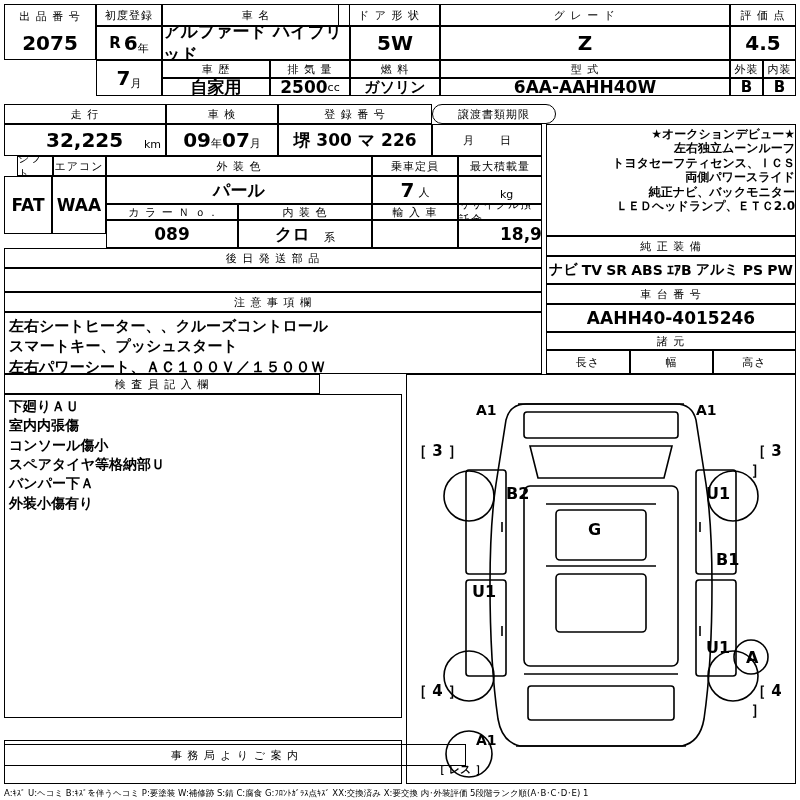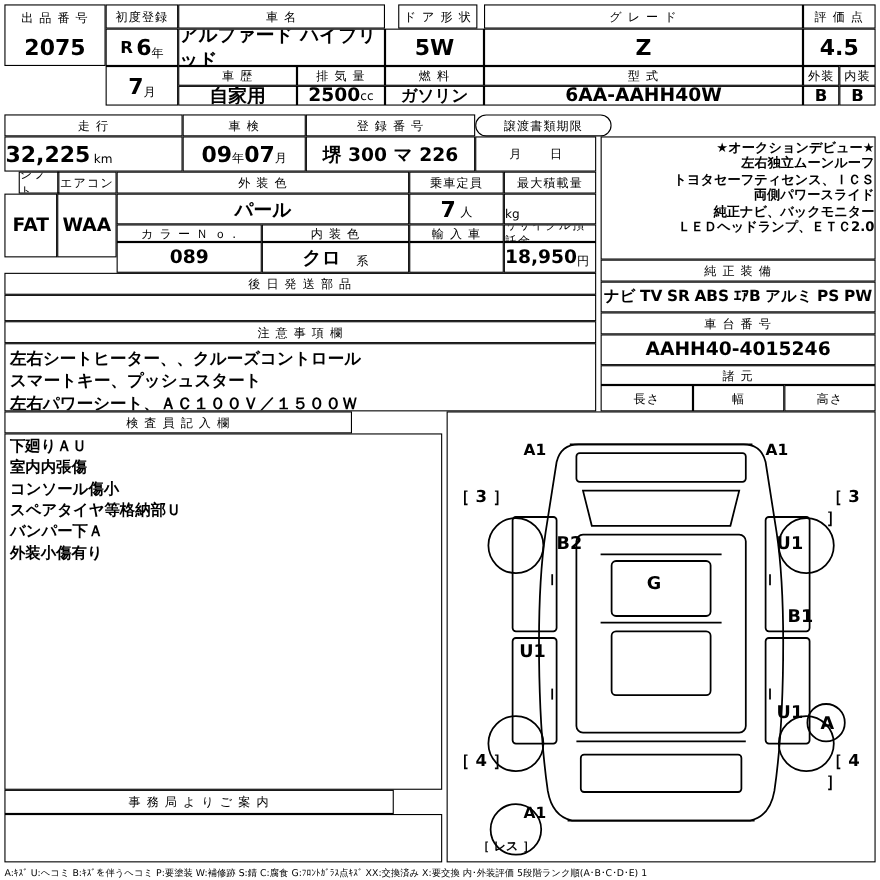--- a/index.html
+++ b/index.html
@@ -3,21 +3,21 @@
 <meta charset="utf-8">
 <style>
   html,body{margin:0;padding:0;background:#fff;}
   body{width:800px;height:800px;font-family:"DejaVu Sans","Liberation Sans",sans-serif;color:#000;}
   .sheet{position:relative;width:800px;height:800px;box-sizing:border-box;}
   .bx{position:absolute;box-sizing:border-box;border:1px solid #000;display:flex;align-items:center;justify-content:center;overflow:hidden;}
   .lbl{font-size:11px;letter-spacing:1px;}
   .val{font-size:20px;font-weight:bold;}
   .val-s{font-size:15px;font-weight:bold;}
   .val-m{font-size:17px;font-weight:bold;}
-  .right{justify-content:flex-start;padding-right:4px;}
+  .right{justify-content:space-between;padding-right:4px;padding-left:41px;}
   .col{flex-direction:column;}
   .salespt{font-size:12px;font-weight:bold;text-align:left;align-items:flex-end;justify-content:flex-start;padding:2px 0 0 4px;line-height:1.2;}
   .salespt div{white-space:nowrap;}
   .notes{font-size:15px;font-weight:bold;text-align:left;align-items:flex-start;justify-content:flex-start;padding:3px 0 0 4px;line-height:1.35;}
   .notes div{white-space:nowrap;}
   .inspect{font-size:14px;font-weight:bold;text-align:left;align-items:flex-start;justify-content:flex-start;padding:2px 0 0 4px;line-height:1.38;}
   .inspect div{white-space:nowrap;}
   .equip{display:flex;align-items:center;justify-content:space-around;font-size:14px;font-weight:bold;}
   .footer{position:absolute;left:0;bottom:0;width:800px;font-size:8.5px;padding-left:4px;letter-spacing:0px;}
   .unit{font-size:11px;font-weight:normal;}
@@ -45,21 +45,21 @@
     <span class="unit" style="align-self:flex-end;margin-bottom:3px;">年</span>
   </div>
 
   <div class="bx" style="left:162px;top:4px;width:188px;height:22px;">
     <span class="lbl">車 名</span>
   </div>
   <div class="bx" style="left:162px;top:26px;width:188px;height:34px;">
     <span class="val-m">アルファード ハイブリッド</span>
   </div>
 
-  <div class="bx" style="left:362px;top:4px;width:72px;height:22px;">
+  <div class="bx" style="left:338px;top:4px;width:102px;height:22px;">
     <span class="lbl">ド ア 形 状</span>
   </div>
   <div class="bx" style="left:350px;top:26px;width:90px;height:34px;">
     <span class="val">5W</span>
   </div>
 
   <div class="bx" style="left:440px;top:4px;width:290px;height:22px;">
     <span class="lbl">グ レ ー ド</span>
   </div>
   <div class="bx" style="left:440px;top:26px;width:290px;height:34px;">
@@ -275,21 +275,21 @@
   </div>
   <div class="bx col inspect" style="left:4px;top:394px;width:398px;height:324px;">
     <div>下廻りＡＵ</div>
     <div>室内内張傷</div>
     <div>コンソール傷小</div>
     <div>スペアタイヤ等格納部Ｕ</div>
     <div>バンパー下Ａ</div>
     <div>外装小傷有り</div>
   </div>
 
-  <div class="bx" style="left:4px;top:718px;width:354px;height:22px;">
+  <div class="bx" style="left:4px;top:744px;width:462px;height:22px;">
     <span class="lbl">事 務 局 よ り ご 案 内</span>
   </div>
   <div class="bx" style="left:4px;top:740px;width:398px;height:44px;"></div>
 
   <div class="bx" style="left:406px;top:374px;width:390px;height:410px;">
   </div>
 
   <div class="diagram" style="left:406px;top:374px;width:390px;height:410px;">
     <svg width="390" height="410" viewBox="0 0 390 410">
       <g fill="none" stroke="#000" stroke-width="1.6">

